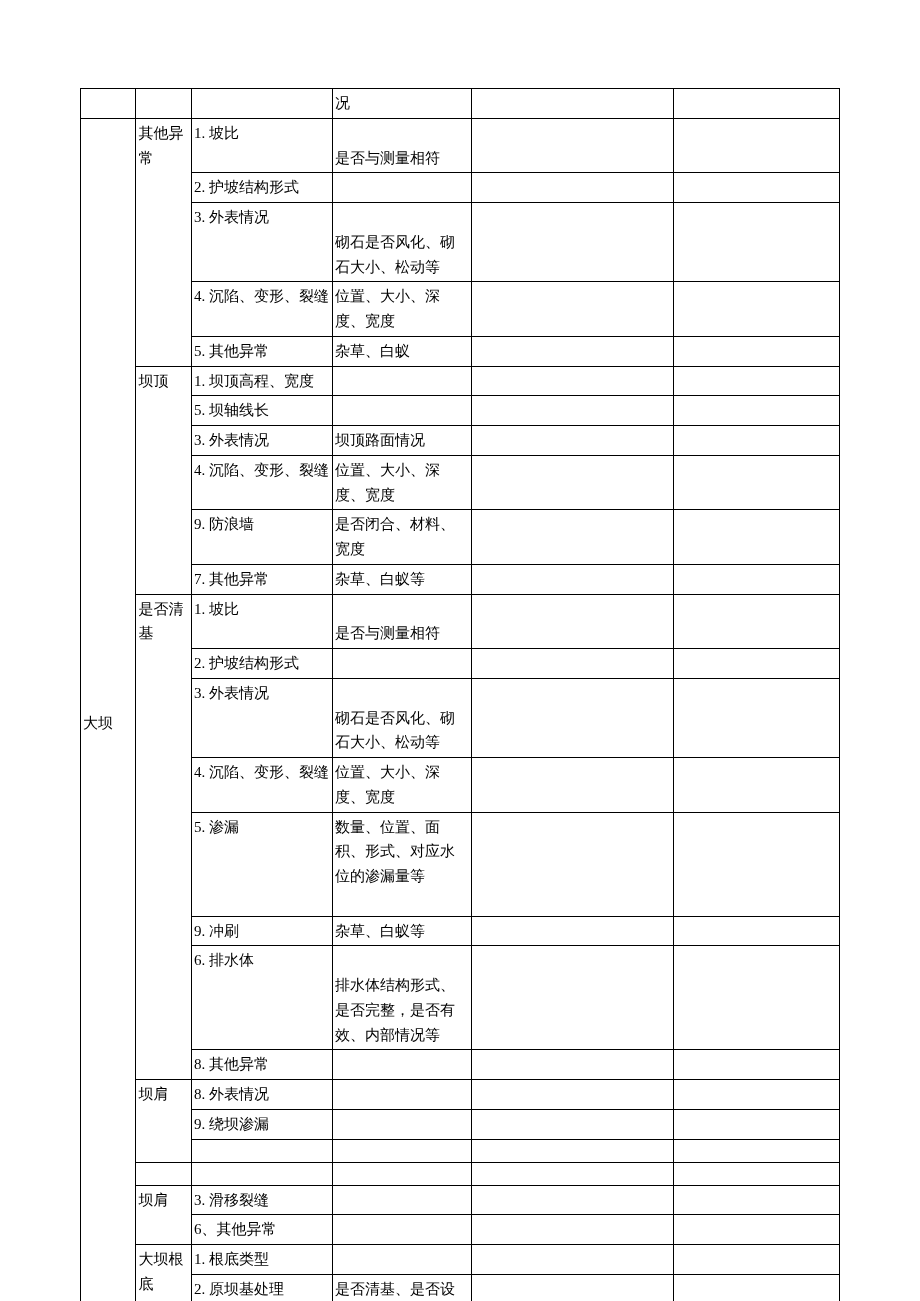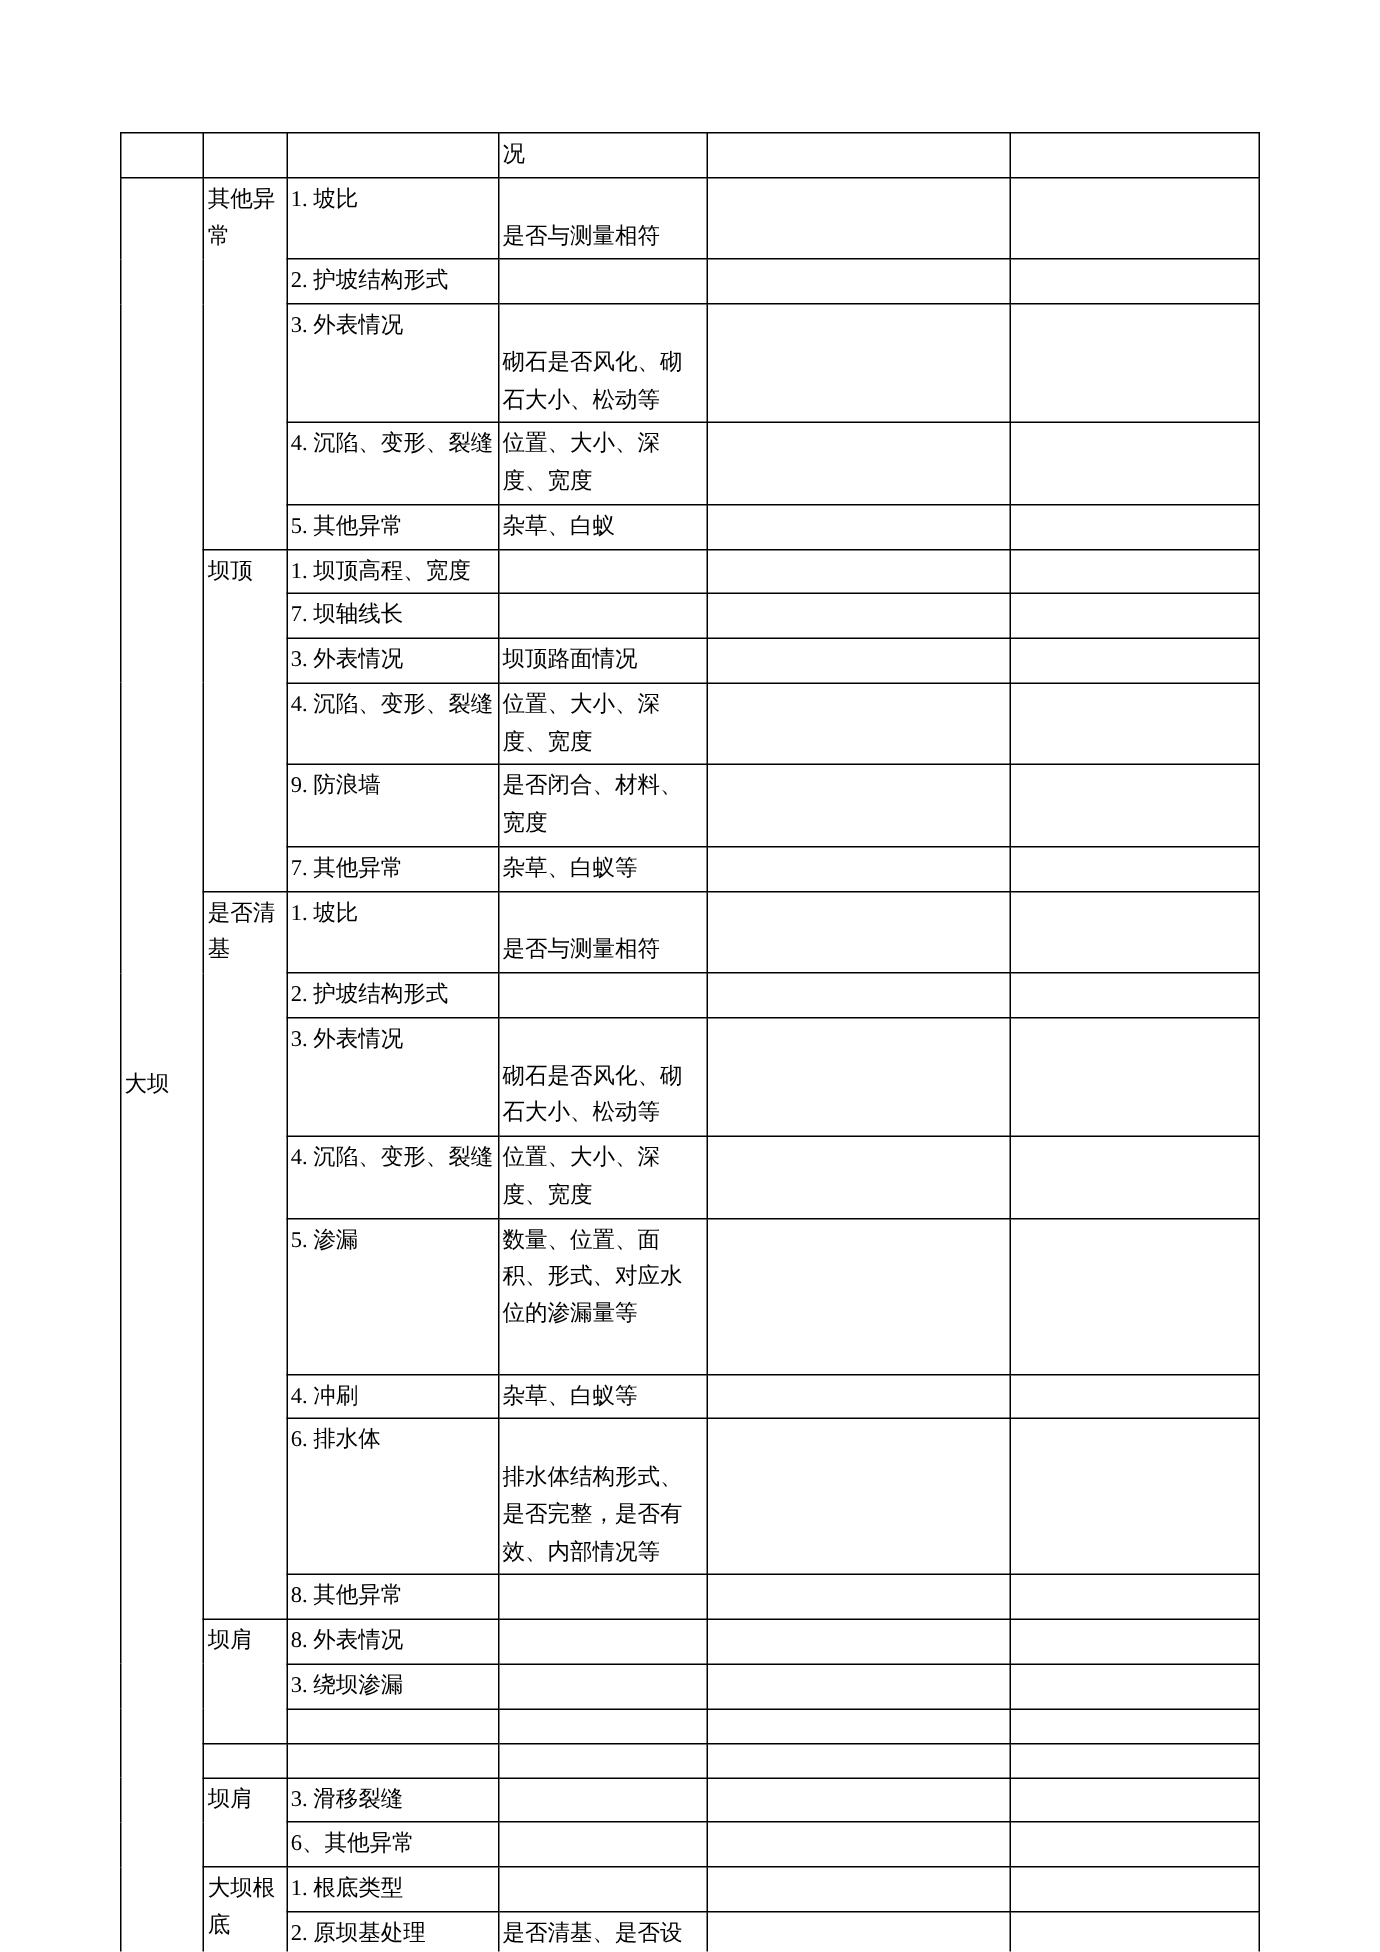--- a/index.html
+++ b/index.html
@@ -96,21 +96,21 @@
 </tr>
 
 <tr>
   <td rowspan="6">坝顶</td>
   <td>1. 坝顶高程、宽度</td>
   <td></td>
   <td></td>
   <td></td>
 </tr>
 <tr>
-  <td>7. 坝轴线长</td>
+  <td>5. 坝轴线长</td>
   <td></td>
   <td></td>
   <td></td>
 </tr>
 <tr>
   <td>3. 外表情况</td>
   <td>坝顶路面情况</td>
   <td></td>
   <td></td>
 </tr>
@@ -158,21 +158,21 @@
   <td></td>
   <td></td>
 </tr>
 <tr>
   <td>5. 渗漏</td>
   <td><span>数量、位置、面积、形式、对应水位的渗漏量等</span><br>&nbsp;</td>
   <td></td>
   <td></td>
 </tr>
 <tr>
-  <td>4. 冲刷</td>
+  <td>9. 冲刷</td>
   <td>杂草、白蚁等</td>
   <td></td>
   <td></td>
 </tr>
 <tr>
   <td>6. 排水体</td>
   <td><br><span>排水体结构形式、是否完整，是否有效、内部情况等</span></td>
   <td></td>
   <td></td>
 </tr>
@@ -184,21 +184,21 @@
 </tr>
 
 <tr>
   <td rowspan="3">坝肩</td>
   <td>8. 外表情况</td>
   <td></td>
   <td></td>
   <td></td>
 </tr>
 <tr>
-  <td>3. 绕坝渗漏</td>
+  <td>9. 绕坝渗漏</td>
   <td></td>
   <td></td>
   <td></td>
 </tr>
 <tr class="empty-row">
   <td></td>
   <td></td>
   <td></td>
   <td></td>
 </tr>

